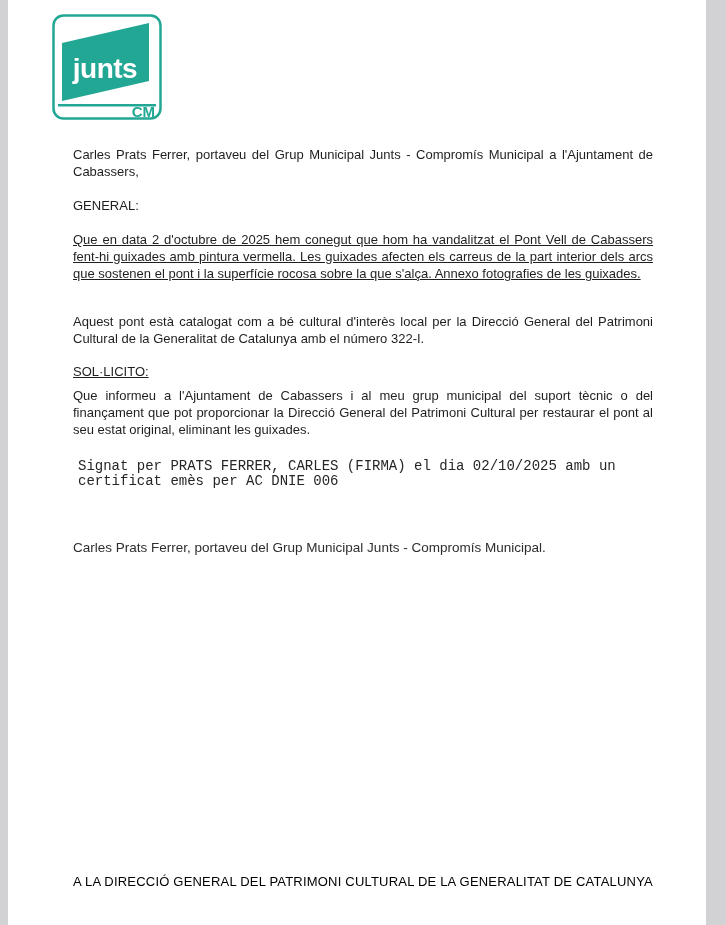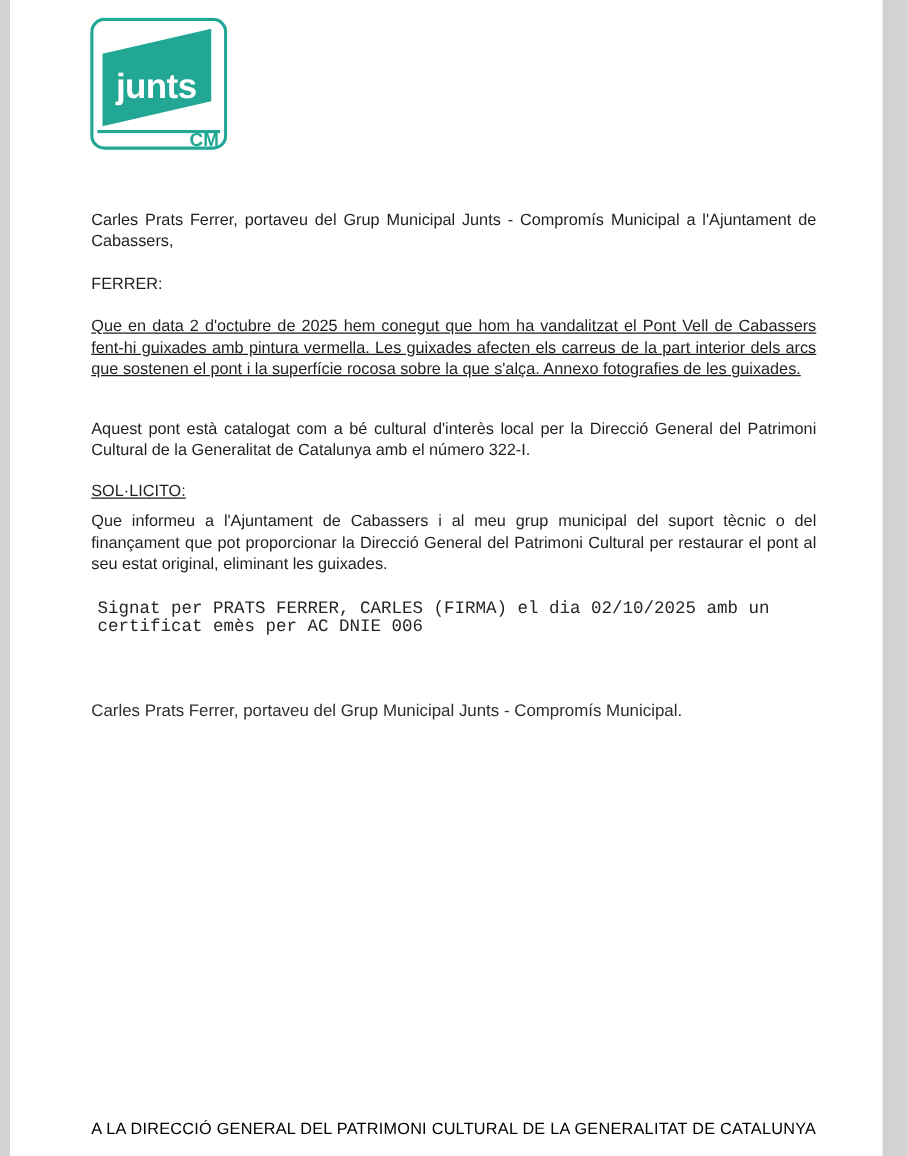--- a/index.html
+++ b/index.html
@@ -15,21 +15,21 @@
     overflow: hidden;
   }
   .page {
     position: absolute;
     left: 8px; top: 0;
     width: 698px; height: 925px;
     background: #ffffff;
   }
   .logo {
     position: absolute;
-    left: 64px; top: 14px;
+    left: 44px; top: 14px;
     width: 110px; height: 106px;
   }
   .logo svg { width: 100%; height: 100%; display: block; }
   .logo .frame { fill: #ffffff; stroke: var(--teal); stroke-width: 2.5; }
   .logo .flag { fill: var(--teal); }
   .logo .brand-text {
     fill: #ffffff;
     font-family: "Liberation Sans", sans-serif;
     font-weight: bold;
     font-size: 28px;
@@ -42,21 +42,20 @@
     font-weight: bold;
     font-size: 15px;
   }
   .block {
     position: absolute;
     left: 65px;
     width: 580px;
     color: var(--ink);
     font-size: 13px;
     line-height: 17px;
-    margin-top: 21px;
   }
   .justified { text-align: justify; }
   .b-intro     { top: 146px; }
   .b-exposo    { top: 197px; }
   .b-para1     { top: 231px; text-decoration: underline; }
   .b-para2     { top: 313px; }
   .b-sollicito { top: 363px; text-decoration: underline; }
   .b-para3     { top: 387px; }
   .b-signature {
     top: 459px; left: 70px;
@@ -88,21 +87,21 @@
       <rect class="frame" x="1.5" y="1.5" width="107" height="103" rx="10" ry="10"></rect>
       <polygon class="flag" points="10,29 97,9 97,67 10,87"></polygon>
       <text class="brand-text" x="53" y="64" text-anchor="middle">junts</text>
       <rect class="rule" x="6" y="90" width="98" height="2.5"></rect>
       <text class="cm-text" x="103" y="103" text-anchor="end">CM</text>
     </svg>
   </div>
 
   <p class="block b-intro justified">Carles Prats Ferrer, portaveu del Grup Municipal Junts - Compromís Municipal a l'Ajuntament de Cabassers,</p>
 
-  <p class="block b-exposo">FERRER:</p>
+  <p class="block b-exposo">GENERAL:</p>
 
   <p class="block b-para1 justified">Que en data 2 d'octubre de 2025 hem conegut que hom ha vandalitzat el Pont Vell de Cabassers fent-hi guixades amb pintura vermella. Les guixades afecten els carreus de la part interior dels arcs que sostenen el pont i la superfície rocosa sobre la que s'alça. Annexo fotografies de les guixades.</p>
 
   <p class="block b-para2 justified">Aquest pont està catalogat com a bé cultural d'interès local per la Direcció General del Patrimoni Cultural de la Generalitat de Catalunya amb el número 322-I.</p>
 
   <p class="block b-sollicito">SOL·LICITO:</p>
 
   <p class="block b-para3 justified">Que informeu a l'Ajuntament de Cabassers i al meu grup municipal del suport tècnic o del finançament que pot proporcionar la Direcció General del Patrimoni Cultural per restaurar el pont al seu estat original, eliminant les guixades.</p>
 
   <p class="block b-signature">Signat per PRATS FERRER, CARLES (FIRMA) el dia 02/10/2025 amb un

